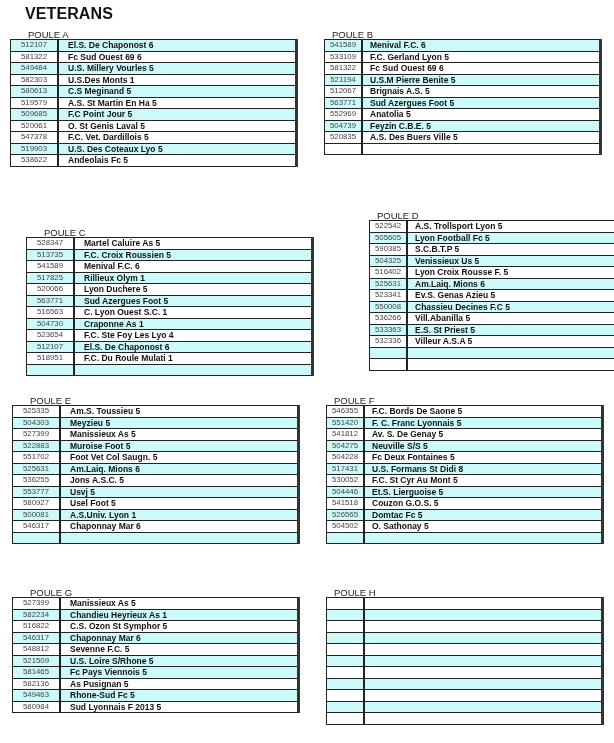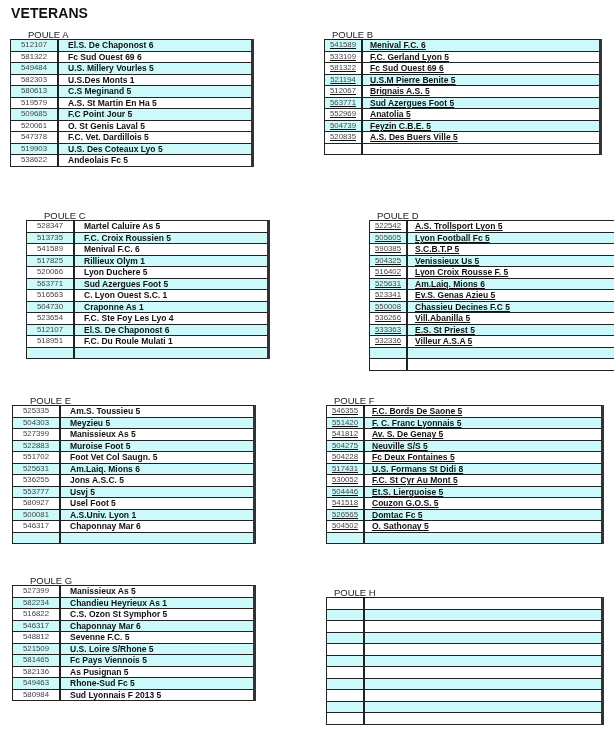--- a/index.html
+++ b/index.html
@@ -1,19 +1,19 @@
 <!DOCTYPE html>
 <html><head>
 <meta charset="utf-8">
 <style>
   html, body { margin:0; padding:0; background:#ffffff; }
   body { width:614px; height:743px; position:relative; overflow:hidden; font-family:"Liberation Sans", sans-serif; color:#111; }
-  .title { position:absolute; left:11px; top:5px; font-size:14px; font-weight:bold; letter-spacing:0.1px; }
-  .poule { position:absolute; width:244px; }
-  .poule.right { width:278px;text-decoration:underline; }
+  .title { position:absolute; left:25px; top:5px; font-size:16px; font-weight:bold; letter-spacing:0.1px; }
+  .poule { position:absolute; width:288px; }
+  .poule.right { width:278px; }
   .poule-label { font-size:9.5px; color:#222; margin-left:18px; height:9px; line-height:9px; margin-bottom:0px; }
   .poule.right .poule-label { margin-left:8px; }
   table { border-collapse:collapse; width:100%; table-layout:fixed; border-right:3px solid #333; border-left:1.5px solid #222; border-bottom:1.5px solid #222; border-top:1.5px solid #222; }
   td { height:10.5px; padding:0; border-top:1px solid #222; border-bottom:1px solid #222; font-size:8.5px; line-height:10px; white-space:nowrap; overflow:hidden; }
   td.id { width:46px; text-align:center; color:#444; font-size:7.8px; border-right:2.5px solid #222; }
   .poule.right td.id { width:36px; }
   td.name { padding-left:9px; font-weight:bold; color:#111; }
   .poule.right td.name { padding-left:7px; }
   tr.alt td { background:#ccfafa; }
 </style>
@@ -115,21 +115,21 @@
           <td class="name">A.S. Des Buers Ville 5</td>
         </tr>
         <tr>
           <td class="id"></td>
           <td class="name"></td>
         </tr>
       </tbody>
     </table>
 </div>
 
-<div class="poule left" id="poule-C" style="left:10px; top:211px;padding-left:16px;">
+<div class="poule left" id="poule-C" style="left:10px; top:228px;padding-left:16px;">
   <div class="poule-label">POULE C</div>
   <table>
       <tbody>
         <tr>
           <td class="id">528347</td>
           <td class="name">Martel Caluire As 5</td>
         </tr>
         <tr class="alt">
           <td class="id">513735</td>
           <td class="name">F.C. Croix Roussien 5</td>
@@ -343,21 +343,21 @@
           <td class="name">O. Sathonay 5</td>
         </tr>
         <tr class="alt">
           <td class="id"></td>
           <td class="name"></td>
         </tr>
       </tbody>
     </table>
 </div>
 
-<div class="poule left" id="poule-G" style="left:12px; top:576px;">
+<div class="poule left" id="poule-G" style="left:12px; top:588px;">
   <div class="poule-label">POULE G</div>
   <table>
       <tbody>
         <tr>
           <td class="id">527399</td>
           <td class="name">Manissieux As 5</td>
         </tr>
         <tr class="alt">
           <td class="id">582234</td>
           <td class="name">Chandieu Heyrieux As 1</td>

